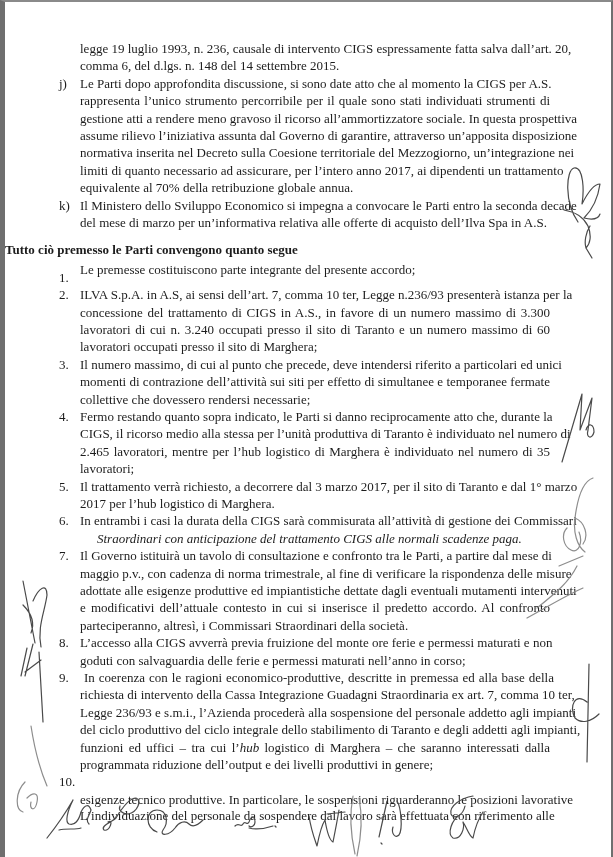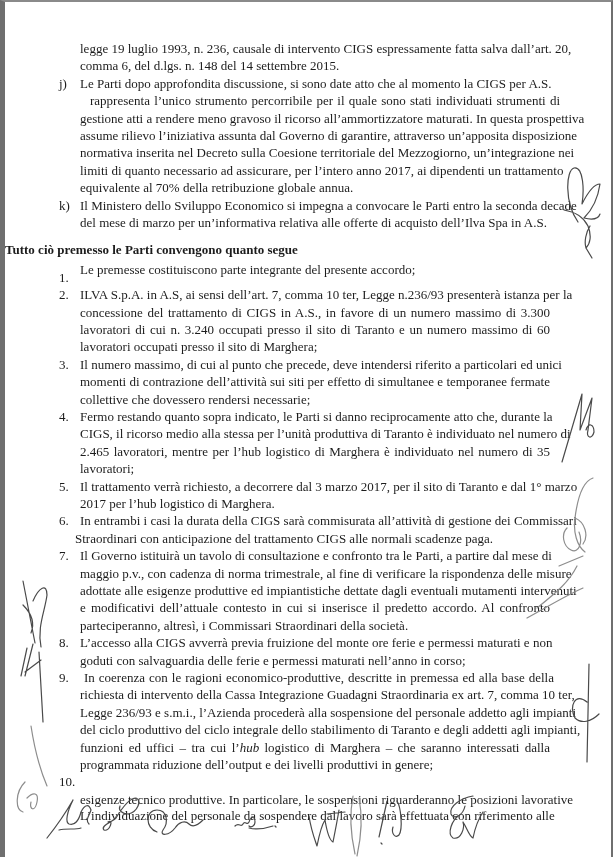--- a/index.html
+++ b/index.html
@@ -65,22 +65,22 @@
 </style>
 </head>
 <body>
 
 <div class="page">
   <div class="doc" id="doc">
       <div class="line" style="left: 75px; width: 470px; top: 38px;">legge 19 luglio 1993, n. 236, causale di intervento CIGS espressamente fatta salva dall’art. 20,</div>
       <div class="line last" style="left: 75px; width: 470px; top: 55.4px;">comma 6, del d.lgs. n. 148 del 14 settembre 2015.</div>
       <div class="marker" style="left: 54px; top: 72.8px;">j)</div>
       <div class="line" style="left: 75px; width: 470px; top: 72.8px;">Le Parti dopo approfondita discussione, si sono date atto che al momento la CIGS per A.S.</div>
-      <div class="line" style="left: 75px; width: 470px; top: 90.2px; margin-left: 10px;">rappresenta l’unico strumento percorribile per il quale sono stati individuati strumenti di</div>
-      <div class="line" style="left: 75px; width: 470px; top: 107.6px;">gestione atti a rendere meno gravoso il ricorso all’ammortizzatore maturati. In questa prospettiva</div>
+      <div class="line" style="left: 75px; width: 470px; top: 90.2px;">rappresenta l’unico strumento percorribile per il quale sono stati individuati strumenti di</div>
+      <div class="line" style="left: 75px; width: 470px; top: 107.6px;">gestione atti a rendere meno gravoso il ricorso all’ammortizzatore sociale. In questa prospettiva</div>
       <div class="line" style="left: 75px; width: 470px; top: 125px;">assume rilievo l’iniziativa assunta dal Governo di garantire, attraverso un’apposita disposizione</div>
       <div class="line" style="left: 75px; width: 470px; top: 142.4px;">normativa inserita nel Decreto sulla Coesione territoriale del Mezzogiorno, un’integrazione nei</div>
       <div class="line" style="left: 75px; width: 470px; top: 159.8px;">limiti di quanto necessario ad assicurare, per l’intero anno 2017, ai dipendenti un trattamento</div>
       <div class="line last" style="left: 75px; width: 470px; top: 177.2px;">equivalente al 70% della retribuzione globale annua.</div>
       <div class="marker" style="left: 54px; top: 194.6px;">k)</div>
       <div class="line" style="left: 75px; width: 470px; top: 194.6px;">Il Ministero dello Sviluppo Economico si impegna a convocare le Parti entro la seconda decade</div>
       <div class="line last" style="left: 75px; width: 470px; top: 212px;">del mese di marzo per un’informativa relativa alle offerte di acquisto dell’Ilva Spa in A.S.</div>
       <div class="heading" style="top: 239.4px; left: 0px; width: 100%; padding-left: 0px;">Tutto ciò premesso le Parti convengono quanto segue</div>
       <div class="marker" style="left: 54px; top: 266.8px;">1.</div>
       <div class="line last" style="left: 75px; width: 470px; top: 259px;">Le premesse costituiscono parte integrante del presente accordo;</div>
@@ -96,21 +96,21 @@
       <div class="marker" style="left: 54px; top: 406px;">4.</div>
       <div class="line" style="left: 75px; width: 470px; top: 406px;">Fermo restando quanto sopra indicato, le Parti si danno reciprocamente atto che, durante la</div>
       <div class="line" style="left: 75px; width: 470px; top: 423.4px;">CIGS,  il ricorso medio alla stessa per l’unità produttiva di Taranto è individuato nel numero di</div>
       <div class="line" style="left: 75px; width: 470px; top: 440.8px;">2.465 lavoratori, mentre per l’hub logistico di Marghera è individuato nel numero di 35</div>
       <div class="line last" style="left: 75px; width: 470px; top: 458.2px;">lavoratori;</div>
       <div class="marker" style="left: 54px; top: 475.6px;">5.</div>
       <div class="line" style="left: 75px; width: 470px; top: 475.6px;">Il trattamento verrà richiesto, a decorrere dal 3 marzo 2017, per il sito di Taranto e dal 1° marzo</div>
       <div class="line last" style="left: 75px; width: 470px; top: 493px;">2017 per l’hub logistico di Marghera.</div>
       <div class="marker" style="left: 54px; top: 510.4px;">6.</div>
       <div class="line" style="left: 75px; width: 470px; top: 510.4px;">In entrambi i casi la durata della CIGS sarà commisurata all’attività di gestione dei Commissari</div>
-      <div class="line last" style="left: 70px; width: 470px; top: 527.8px;">Straordinari con anticipazione del trattamento CIGS alle normali scadenze paga.</div>
+      <div class="line last" style="left: 92px; width: 470px; top: 527.8px; font-style: italic;">Straordinari con anticipazione del trattamento CIGS alle normali scadenze paga.</div>
       <div class="marker" style="left: 54px; top: 545.2px;">7.</div>
       <div class="line" style="left: 75px; width: 470px; top: 545.2px;">Il Governo istituirà un tavolo di consultazione e confronto tra le Parti, a partire dal mese di</div>
       <div class="line" style="left: 75px; width: 470px; top: 562.6px;">maggio p.v., con cadenza di norma trimestrale, al fine di verificare la rispondenza delle misure</div>
       <div class="line" style="left: 75px; width: 470px; top: 580px;">adottate alle esigenze produttive ed impiantistiche dettate dagli eventuali mutamenti intervenuti</div>
       <div class="line" style="left: 75px; width: 470px; top: 597.4px;">e modificativi dell’attuale contesto in cui si inserisce il predetto accordo. Al confronto</div>
       <div class="line last" style="left: 75px; width: 470px; top: 614.8px;">parteciperanno, altresì, i Commissari Straordinari della società.</div>
       <div class="marker" style="left: 54px; top: 632.2px;">8.</div>
       <div class="line" style="left: 75px; width: 470px; top: 632.2px;">L’accesso alla CIGS avverrà previa fruizione del monte ore ferie e permessi maturati e non</div>
       <div class="line last" style="left: 75px; width: 470px; top: 649.6px;">goduti con salvaguardia delle ferie e permessi maturati nell’anno in corso;</div>
       <div class="marker" style="left: 54px; top: 667px;">9.</div>

